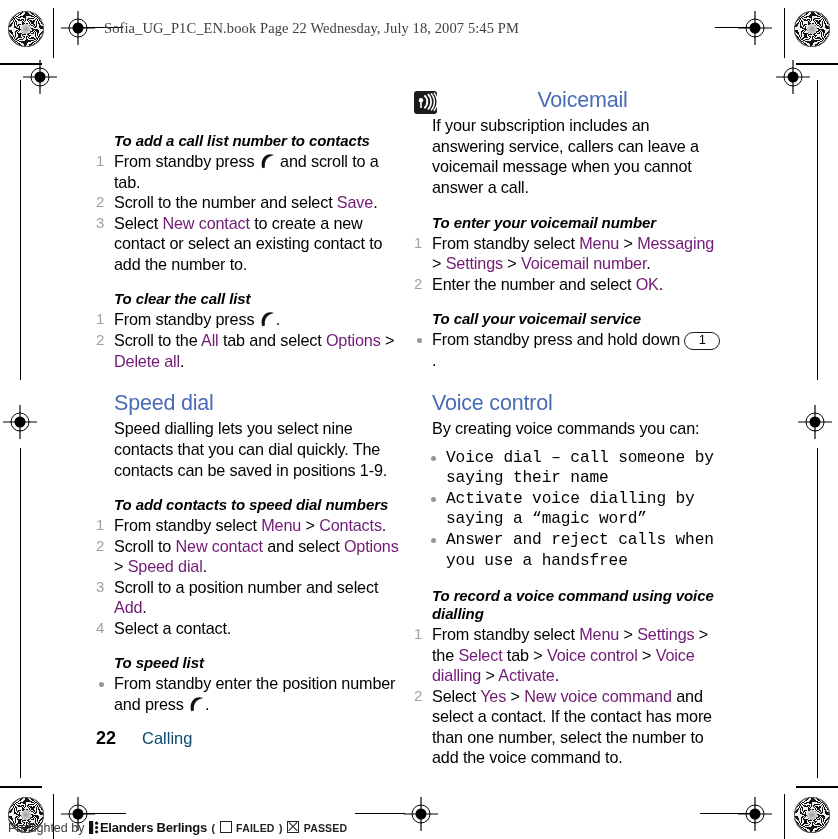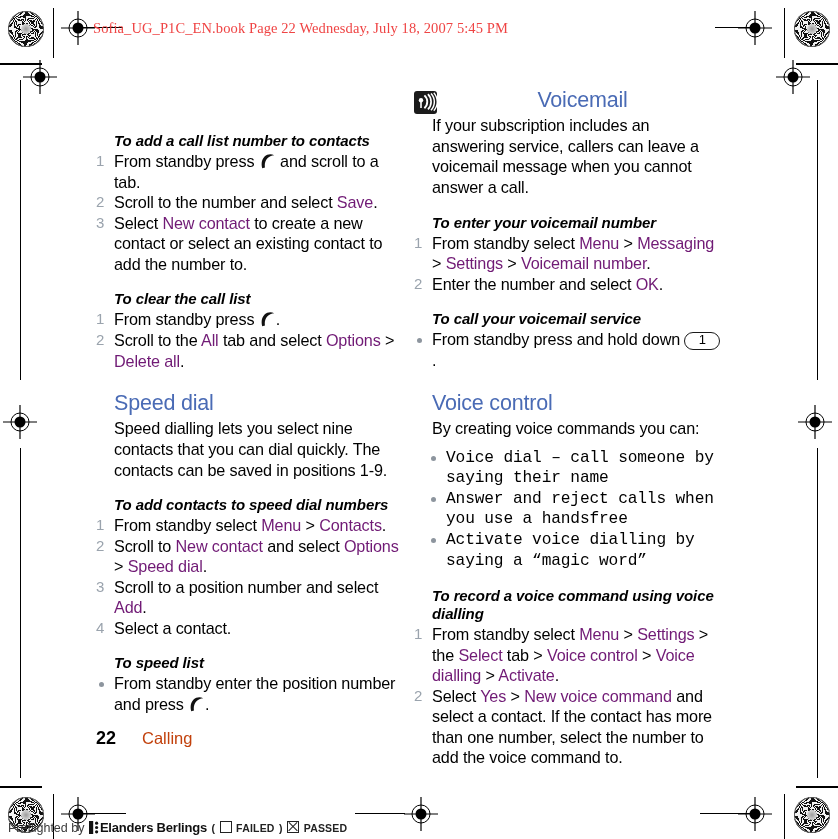--- a/index.html
+++ b/index.html
@@ -37,27 +37,27 @@
   }
 
   .crosshair { width: 34px; height: 34px; }
   .crosshair svg { display: block; }
 
   .trimline { background: #000; }
 
   
   .file-header {
     position: absolute;
-    left: 93px;
+    left: 104px;
     top: 20px;
     font-family: "Liberation Serif", serif;
     font-size: 14.5px;
     letter-spacing: 0.1px;
     white-space: nowrap;
-    color: #ef4444;
+    color: #404040;
   }
 
   
   .page {
     position: absolute;
     left: 0; top: 0;
     width: 838px; height: 839px;
   }
   .col {
     position: absolute;
@@ -183,21 +183,21 @@
   }
   .footer .pg {
     font-size: 18px;
     font-weight: bold;
     color: #000;
     display: inline-block;
     width: 46px;
   }
   .footer .chap {
     font-size: 16.5px;
-    color: #c2410c;
+    color: #0c4a6e;
   }
 
   
   .preflight {
     position: absolute;
     left: 8px;
     top: 818px;
     white-space: nowrap;
     font-family: "Liberation Sans", sans-serif;
   }
@@ -425,22 +425,22 @@
 
     <div class="spacer-lg"></div>
 
     <div class="h1">Voice control</div>
     <div class="para">By creating voice commands you can:</div>
 
     <div class="spacer-sm"></div>
 
     <ul class="bullets indented">
         <li><span class="dot"></span>Voice dial – call someone by saying their name</li>
+        <li><span class="dot"></span>Activate voice dialling by saying a “magic word”</li>
         <li><span class="dot"></span>Answer and reject calls when you use a handsfree</li>
-        <li><span class="dot"></span>Activate voice dialling by saying a “magic word”</li>
       </ul>
 
     <div class="spacer-md"></div>
 
     <div class="h2">To record a voice command using voice dialling</div>
     <ol class="steps">
         <li><span class="num">1</span>From standby select <span class="lnk">Menu</span> &gt; <span class="lnk">Settings</span> &gt; the <span class="lnk">Select</span> tab &gt; <span class="lnk">Voice control</span> &gt; <span class="lnk">Voice dialling</span> &gt; <span class="lnk">Activate</span>.</li>
         <li><span class="num">2</span>Select <span class="lnk">Yes</span> &gt; <span class="lnk">New voice command</span> and select a contact. If the contact has more than one number, select the number to add the voice command to.</li>
       </ol>
 

